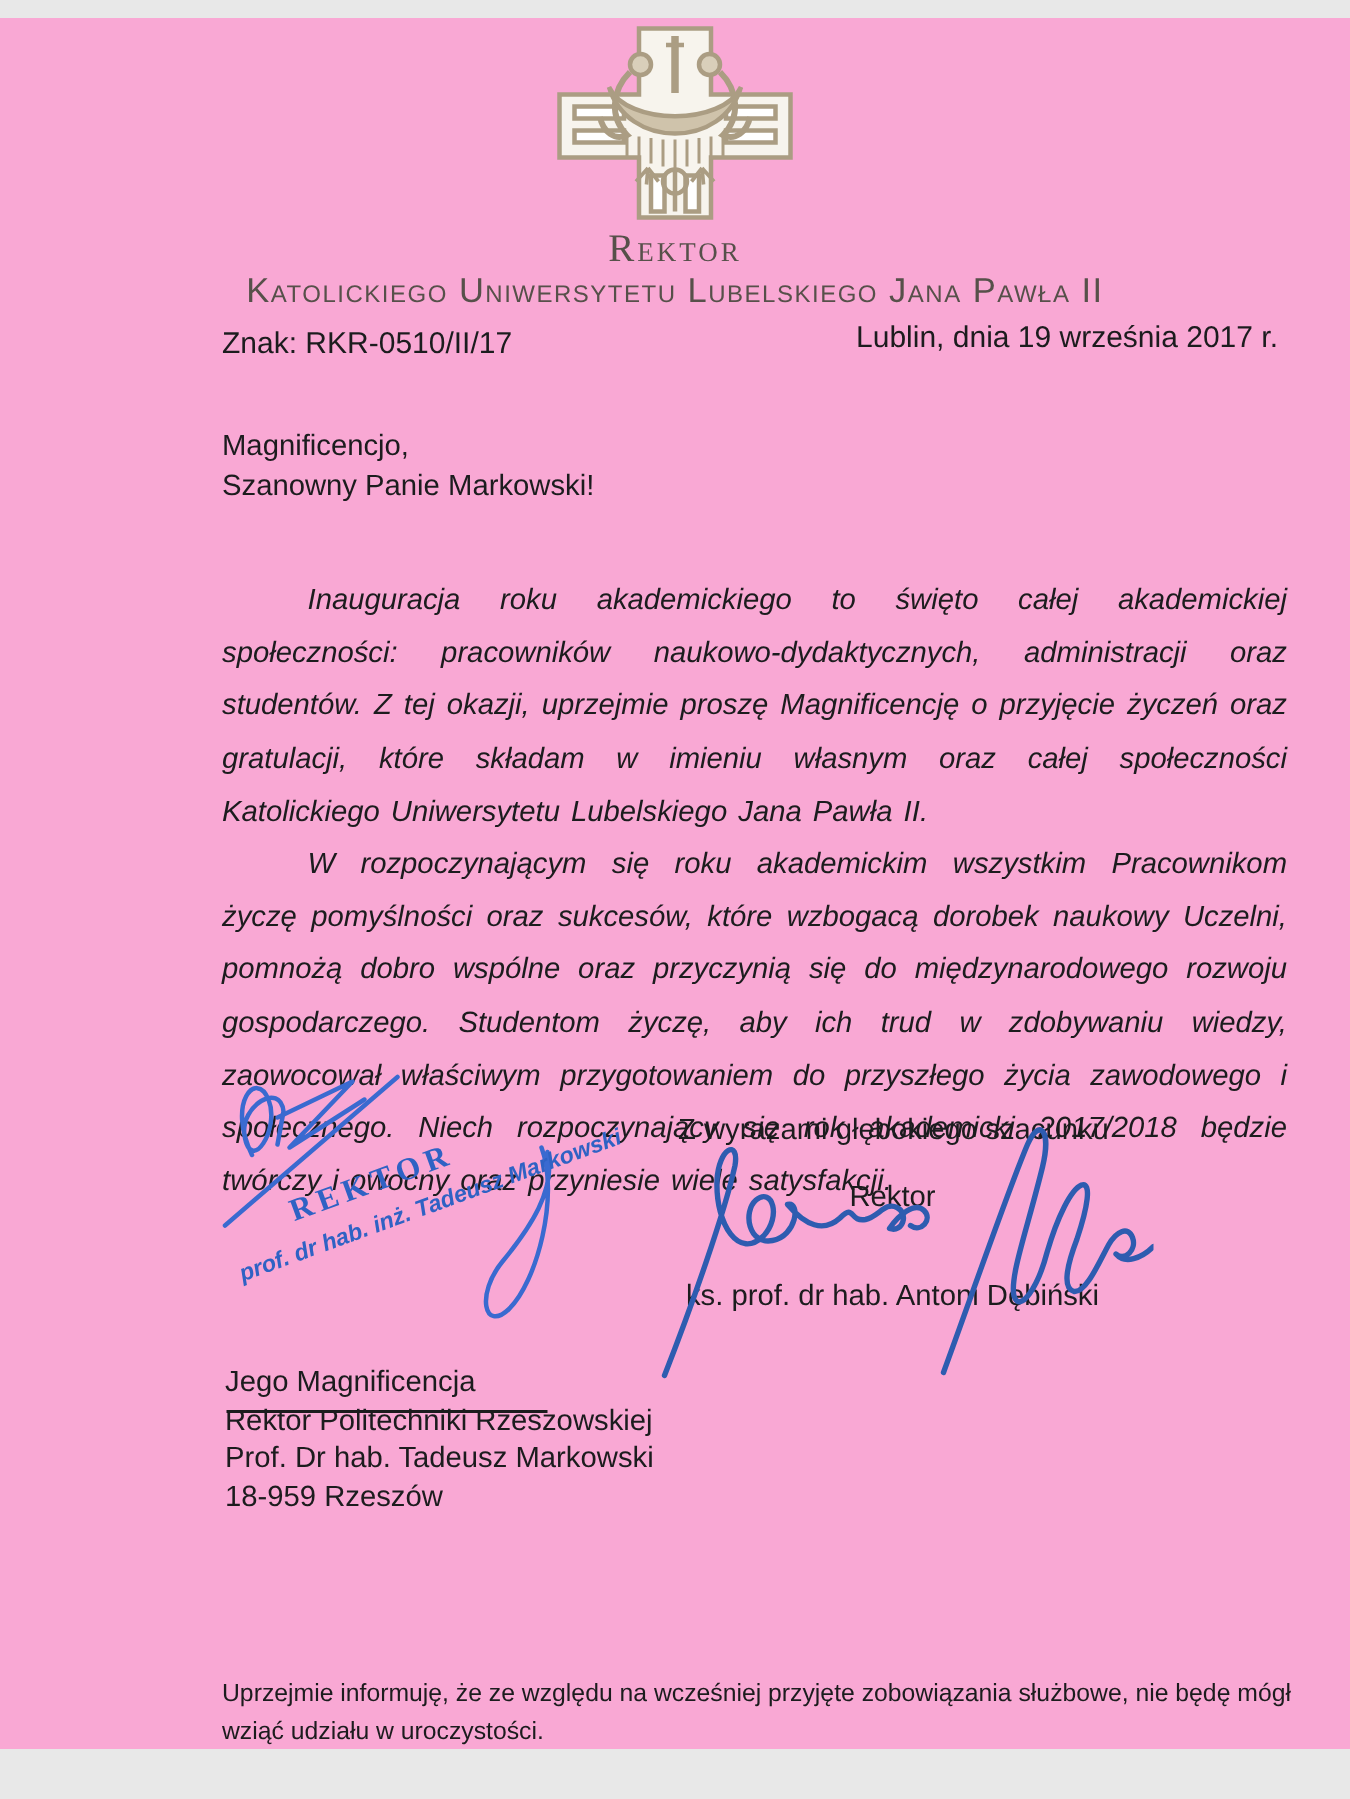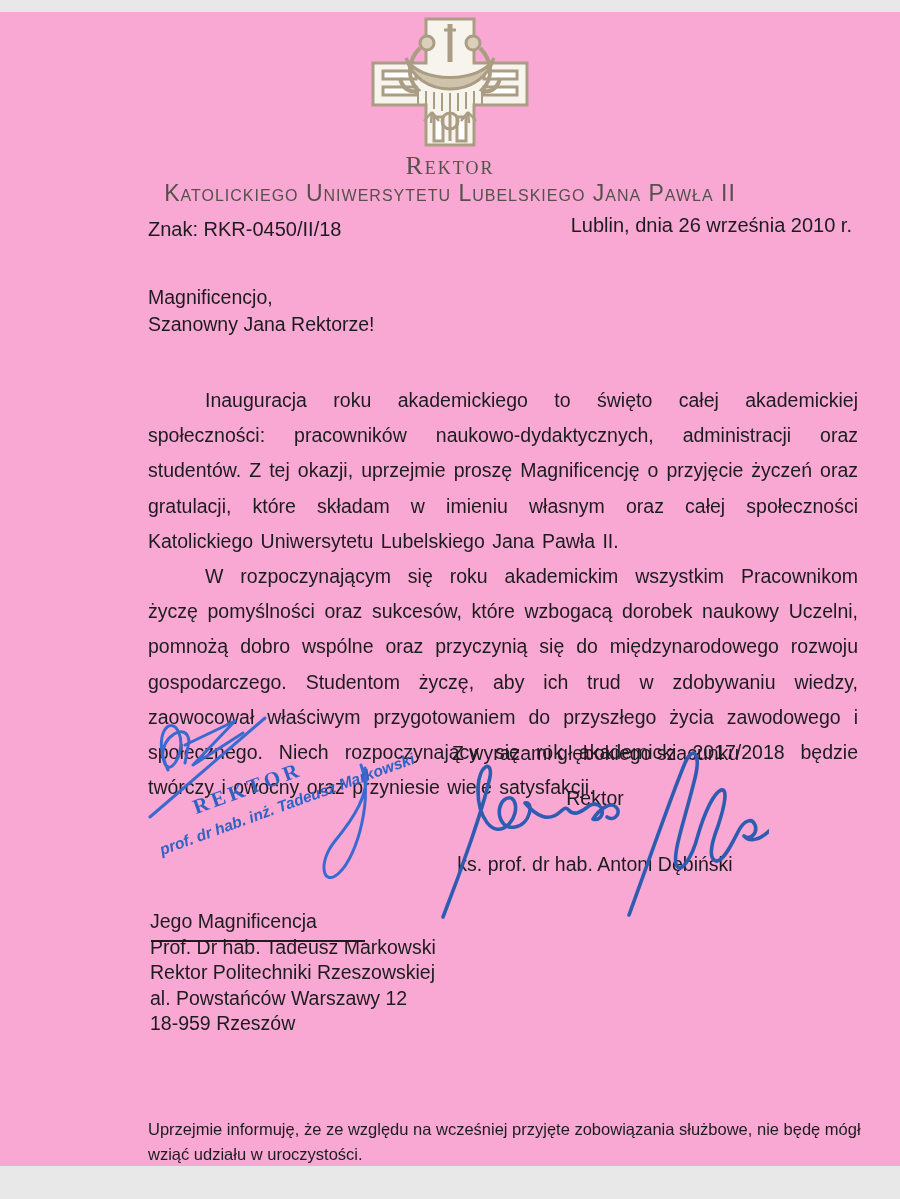--- a/index.html
+++ b/index.html
@@ -23,21 +23,21 @@
   
   .ref{position:absolute;left:148px;top:206px;font-size:20px;}
   .date{position:absolute;right:48px;top:202px;font-size:20px;}
   
   .salutation{position:absolute;left:148px;top:272px;font-size:19.5px;line-height:27px;}
   
   .body-text{
     position:absolute;left:148px;top:371px;width:710px;
     font-size:19.5px;line-height:35.2px;text-align:justify;
   }
-  .body-text p{margin:0;text-indent:57px;word-spacing:2px;}
+  .body-text p{margin:0;text-indent:57px;word-spacing:2px;font-style:italic;}
   
   .closing{position:absolute;left:452px;top:730px;width:286px;text-align:center;}
   .closing .respect{font-size:19.5px;white-space:nowrap;}
   .closing .c-title{font-size:19.5px;margin-top:22px;}
   .closing .signer{font-size:19.5px;margin-top:43px;white-space:nowrap;}
   .sig-main{position:absolute;left:433px;top:731px;width:336px;height:180px;pointer-events:none;}
   
   .stamp-rot{
     position:absolute;left:152px;top:798px;width:280px;
     transform:rotate(-20deg);transform-origin:0 0;
@@ -105,26 +105,26 @@
       <path d="M98 96 l8 9 M98 96 l1 11 M98 96 l-7 9" stroke-width="2.5"></path>
 
       <circle cx="80" cy="105" r="8" stroke-width="3"></circle>
       <path d="M80 97 V125" stroke-width="3"></path>
     </g>
   </svg>
 
   <div class="hdr-title">Rektor</div>
   <div class="hdr-inst">Katolickiego Uniwersytetu Lubelskiego Jana Pawła II</div>
 
-  <div class="ref">Znak: RKR-0450/II/18</div>
-  <div class="date">Lublin, dnia 26 września 2010 r.</div>
+  <div class="ref">Znak: RKR-0510/II/17</div>
+  <div class="date">Lublin, dnia 19 września 2017 r.</div>
 
   <div class="salutation">
     <div>Magnificencjo,</div>
-    <div>Szanowny Jana Rektorze!</div>
+    <div>Szanowny Panie Markowski!</div>
   </div>
 
   <div class="body-text">
     <p>Inauguracja roku akademickiego to święto całej akademickiej społeczności: pracowników naukowo-dydaktycznych, administracji oraz studentów. Z tej okazji, uprzejmie proszę Magnificencję o przyjęcie życzeń oraz gratulacji, które składam w imieniu własnym oraz całej społeczności Katolickiego Uniwersytetu Lubelskiego Jana Pawła II.</p>
     <p>W rozpoczynającym się roku akademickim wszystkim Pracownikom życzę pomyślności oraz sukcesów, które wzbogacą dorobek naukowy Uczelni, pomnożą dobro wspólne oraz przyczynią się do międzynarodowego rozwoju gospodarczego. Studentom życzę, aby ich trud w zdobywaniu wiedzy, zaowocował właściwym przygotowaniem do przyszłego życia zawodowego i społecznego. Niech rozpoczynający się rok akademicki 2017/2018 będzie twórczy i owocny oraz przyniesie wiele satysfakcji.</p>
   </div>
 
   <div class="closing">
     <div class="respect">Z wyrazami głębokiego szacunku</div>
     <div class="c-title">Rektor</div>
@@ -148,21 +148,20 @@
   </svg>
 
   <div class="stamp-rot">
     <div class="stamp-title">REKTOR</div>
     <div class="stamp-name">prof. dr hab. inż. Tadeusz Markowski</div>
   </div>
 
   <div class="rule"></div>
   <div class="recipient">
     <div>Jego Magnificencja</div>
+    <div>Rektor Politechniki Rzeszowskiej</div>
     <div>Prof. Dr hab. Tadeusz Markowski</div>
-    <div>Rektor Politechniki Rzeszowskiej</div>
-    <div>al. Powstańców Warszawy 12</div>
     <div>18-959 Rzeszów</div>
   </div>
 
   <div class="footnote">Uprzejmie informuję, że ze względu na wcześniej przyjęte zobowiązania służbowe, nie będę mógł wziąć udziału w uroczystości.</div>
 
 </div>
 
 </body></html>

